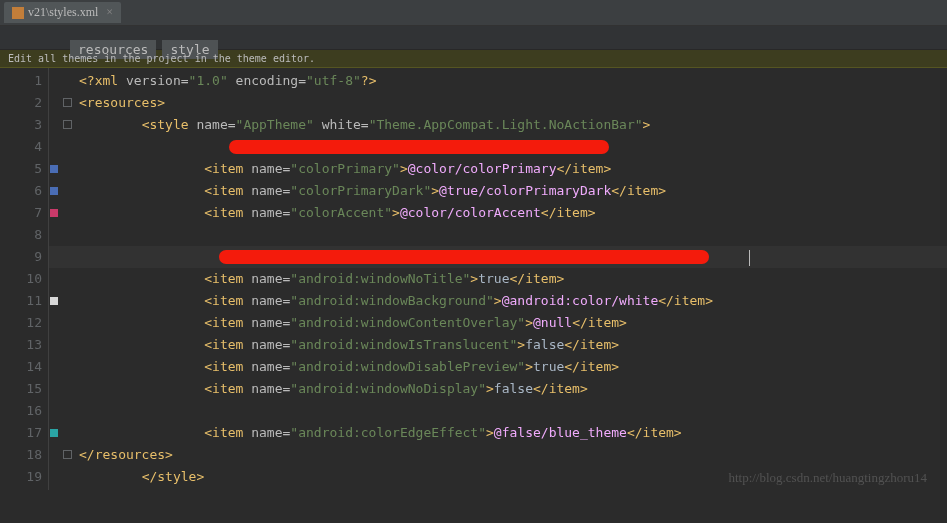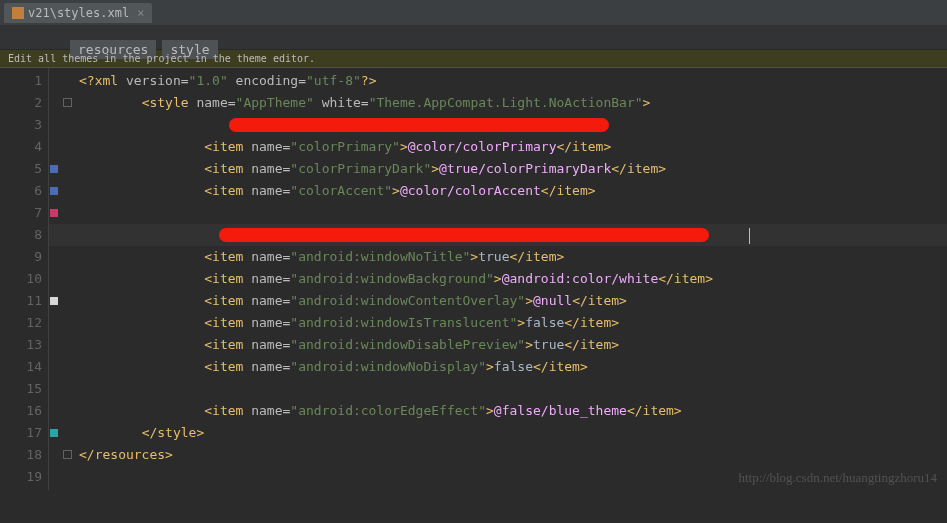--- a/index.html
+++ b/index.html
@@ -12,20 +12,21 @@
   height: 523px;
   overflow: hidden;
 }
 .tabs-bar {
   background: #3c3f41;
   border-bottom: 1px solid #323232;
   height: 26px;
   display: flex;
   align-items: center;
   padding-left: 4px;
+  font-family: Liberation Serif, serif;
 }
 .tab {
   display: flex;
   align-items: center;
   background: #515658;
   color: #bbb;
   padding: 3px 8px;
   font-size: 12px;
   gap: 4px;
   border-radius: 2px 2px 0 0;
@@ -123,21 +124,21 @@
 .fold {
   position: absolute;
   left: 14px;
   width: 9px;
   height: 9px;
   border: 1px solid #606366;
   top: 6px;
 }
 .watermark {
   position: absolute;
-  right: 10px;
+  right: 20px;
   bottom: 4px;
   color: #6b6b6b;
   font-size: 13px;
   font-family: serif;
   opacity: 0.6;
 }
 </style>
 </head>
 <body>
 
@@ -175,20 +176,21 @@
       <div class="gutter-line">15</div>
       <div class="gutter-line">16</div>
       <div class="gutter-line">17<span class="gutter-mark" style="background: rgb(42, 164, 164);"></span></div>
       <div class="gutter-line">18</div>
       <div class="gutter-line">19</div>
     </div>
   <div class="code">
 
     <div class="code-line"><span class="pi">&lt;?</span><span class="pi">xml</span><span class="attr"> version=</span><span class="str">"1.0"</span><span class="attr"> encoding=</span><span class="str">"utf-8"</span><span class="pi">?&gt;</span></div>
 
+    <div class="code-line"><span class="fold"></span><span class="tag">&lt;resources&gt;</span></div>
 
     <div class="code-line"><span class="fold"></span><span>        </span><span class="tag">&lt;style </span><span class="attr">name=</span><span class="str">"AppTheme"</span><span> </span><span class="attr">white=</span><span class="str">"Theme.AppCompat.Light.NoActionBar"</span><span class="tag">&gt;</span></div>
 
     <div class="code-line"><div class="redaction" style="left:180px;width:380px"></div></div>
 
     <div class="code-line"><span>                </span><span class="tag">&lt;item </span><span class="attr">name=</span><span class="str">"colorPrimary"</span><span class="tag">&gt;</span><span class="val">@color/colorPrimary</span><span class="tag">&lt;/item&gt;</span></div>
 
     <div class="code-line"><span>                </span><span class="tag">&lt;item </span><span class="attr">name=</span><span class="str">"colorPrimaryDark"</span><span class="tag">&gt;</span><span class="val">@true/colorPrimaryDark</span><span class="tag">&lt;/item&gt;</span></div>
 
     <div class="code-line"><span>                </span><span class="tag">&lt;item </span><span class="attr">name=</span><span class="str">"colorAccent"</span><span class="tag">&gt;</span><span class="val">@color/colorAccent</span><span class="tag">&lt;/item&gt;</span></div>
@@ -206,19 +208,19 @@
     <div class="code-line"><span>                </span><span class="tag">&lt;item </span><span class="attr">name=</span><span class="str">"android:windowIsTranslucent"</span><span class="tag">&gt;</span><span class="text">false</span><span class="tag">&lt;/item&gt;</span></div>
 
     <div class="code-line"><span>                </span><span class="tag">&lt;item </span><span class="attr">name=</span><span class="str">"android:windowDisablePreview"</span><span class="tag">&gt;</span><span class="text">true</span><span class="tag">&lt;/item&gt;</span></div>
 
     <div class="code-line"><span>                </span><span class="tag">&lt;item </span><span class="attr">name=</span><span class="str">"android:windowNoDisplay"</span><span class="tag">&gt;</span><span class="text">false</span><span class="tag">&lt;/item&gt;</span></div>
 
     <div class="code-line"></div>
 
     <div class="code-line"><span>                </span><span class="tag">&lt;item </span><span class="attr">name=</span><span class="str">"android:colorEdgeEffect"</span><span class="tag">&gt;</span><span class="val">@false/blue_theme</span><span class="tag">&lt;/item&gt;</span></div>
 
+    <div class="code-line"><span class="fold"></span><span class="tag">&lt;/resources&gt;</span></div>
+
     <div class="code-line"><span>        </span><span class="tag">&lt;/style&gt;</span></div>
-
-    <div class="code-line"><span class="fold"></span><span class="tag">&lt;/resources&gt;</span></div>
 
     <div class="watermark">http://blog.csdn.net/huangtingzhoru14</div>
   </div>
 </div>
 
 </body></html>

